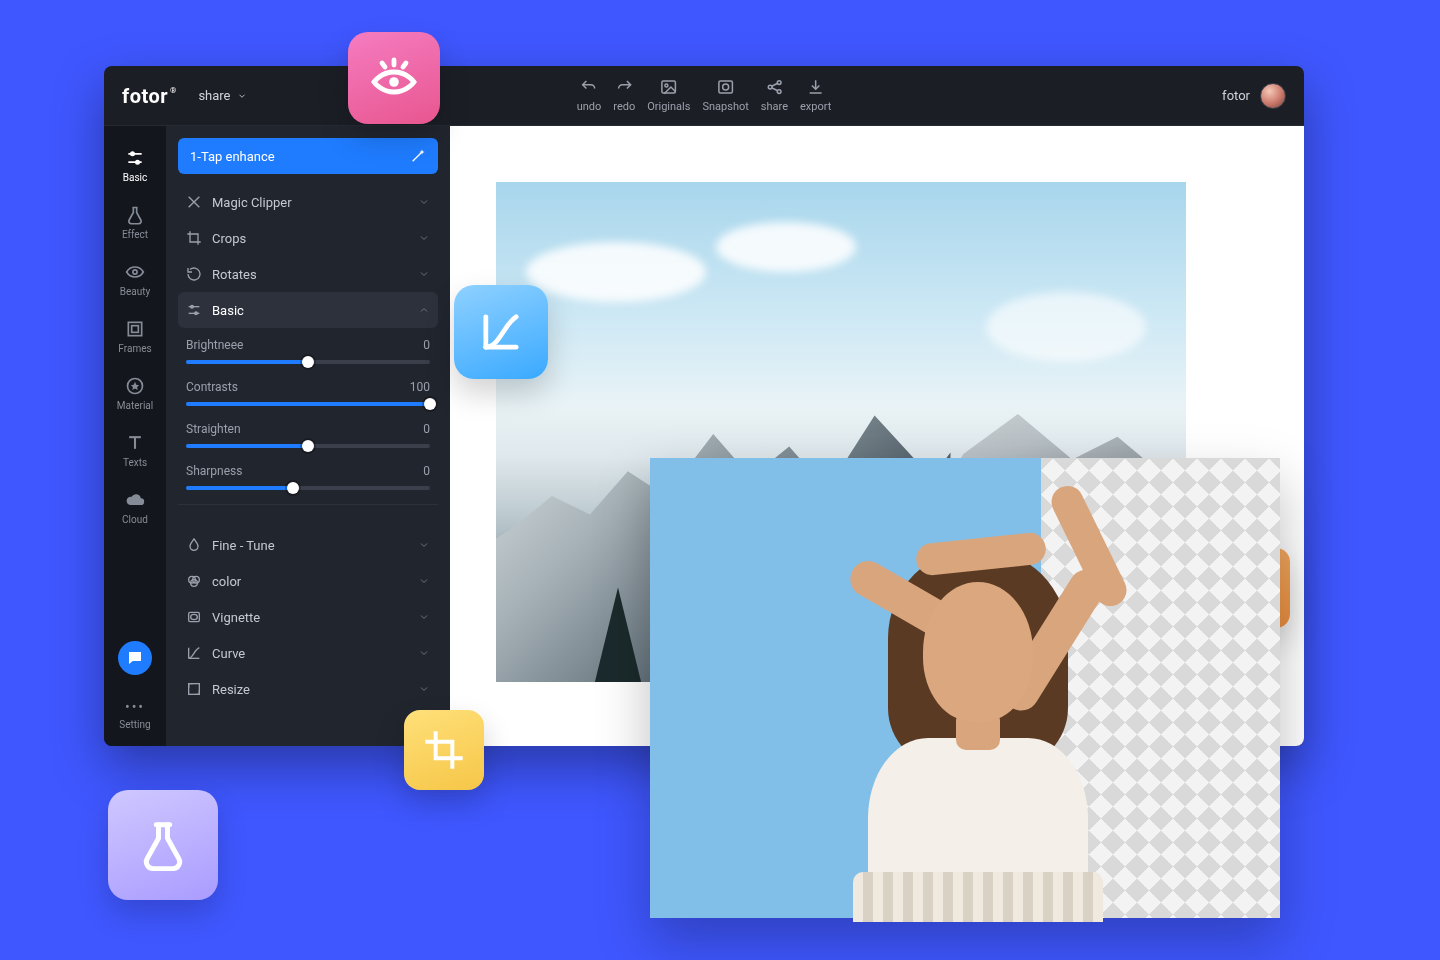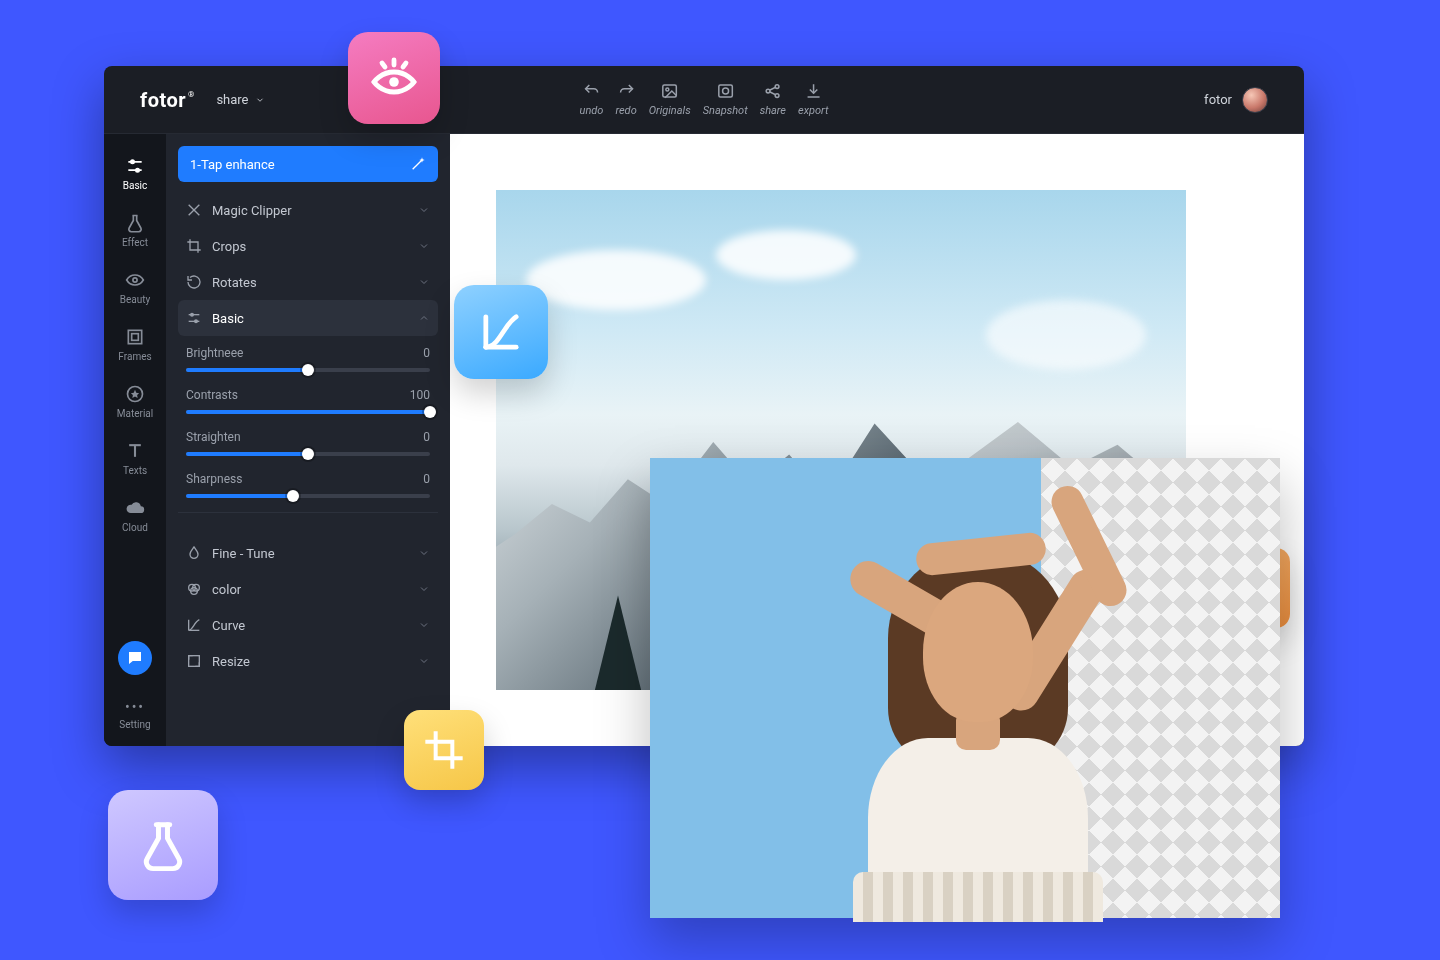--- a/index.html
+++ b/index.html
@@ -13,40 +13,40 @@
     width: 1200px; height: 680px;
     background: #1b1e25;
     border-radius: 8px;
     box-shadow: 0 20px 50px rgba(0,0,0,.35);
     display: flex; flex-direction: column;
     overflow: hidden;
   }
 
   
   .topbar {
-    height: 68px;
+    height: 60px;
     display: flex; align-items: center;
-    padding: 0 36px;
+    padding: 0 18px;
     color: #cfd3da;
     font-size: 12px;
     border-bottom: 1px solid #262a33;
   }
   .brand { display: flex; align-items: flex-start; gap: 2px; }
   .brand-name { color: #fff; font-weight: 700; font-size: 20px; letter-spacing: .5px; }
   .brand-reg { font-size: 8px; color: #fff; margin-top: 2px; }
   .mode-pill {
     margin-left: 22px; display: flex; align-items: center; gap: 6px;
     color: #cfd3da; cursor: pointer; font-size: 13px;
   }
   .chev { width: 10px; height: 10px; }
   .chev svg { width: 100%; height: 100%; display: block; }
 
   .topbar-center {
     position: absolute; left: 50%; transform: translateX(-50%);
-    display: flex; gap: 12px; align-items: flex-end; font-style: italic;
+    display: flex; gap: 12px; align-items: flex-end;
   }
   .tbtn { display: flex; flex-direction: column; align-items: center; gap: 4px; color: #9aa0ab; cursor: pointer; }
   .tbtn .ico { width: 18px; height: 18px; }
   .tbtn .ico svg { width: 100%; height: 100%; display: block; }
   .tbtn span { font-size: 11px; }
 
   .topbar-right { margin-left: auto; display: flex; align-items: center; gap: 10px; }
   .user-name { color: #cfd3da; font-size: 13px; }
   .avatar { width: 26px; height: 26px; border-radius: 50%; background: radial-gradient(circle at 35% 30%, #f6c7b6, #c9786a 55%, #6b3e38); border: 1px solid #3a3f4b; }
 
@@ -502,20 +502,34 @@
       </div>
       <div class="prow">
         <span class="pi">
             <svg viewBox="0 0 24 24" fill="none" stroke="currentColor" stroke-width="2">
               <circle cx="9" cy="10" r="5"></circle>
               <circle cx="15" cy="10" r="5"></circle>
               <circle cx="12" cy="15" r="5"></circle>
             </svg>
           </span>
         <span class="pl">color</span>
+        <span class="caret">
+            <svg viewBox="0 0 24 24" fill="none" stroke="currentColor" stroke-width="2">
+              <polyline points="6 9 12 15 18 9"></polyline>
+            </svg>
+          </span>
+      </div>
+      <div class="prow">
+        <span class="pi">
+            <svg viewBox="0 0 24 24" fill="none" stroke="currentColor" stroke-width="2">
+              <rect x="4" y="5" width="16" height="14" rx="2"></rect>
+              <ellipse cx="12" cy="12" rx="5" ry="4"></ellipse>
+            </svg>
+          </span>
+        <span class="pl">Vignette</span>
         <span class="caret">
             <svg viewBox="0 0 24 24" fill="none" stroke="currentColor" stroke-width="2">
               <polyline points="6 9 12 15 18 9"></polyline>
             </svg>
           </span>
       </div>
       <div class="prow">
         <span class="pi">
             <svg viewBox="0 0 24 24" fill="none" stroke="currentColor" stroke-width="2">
               <path d="M4 20V4"></path>

